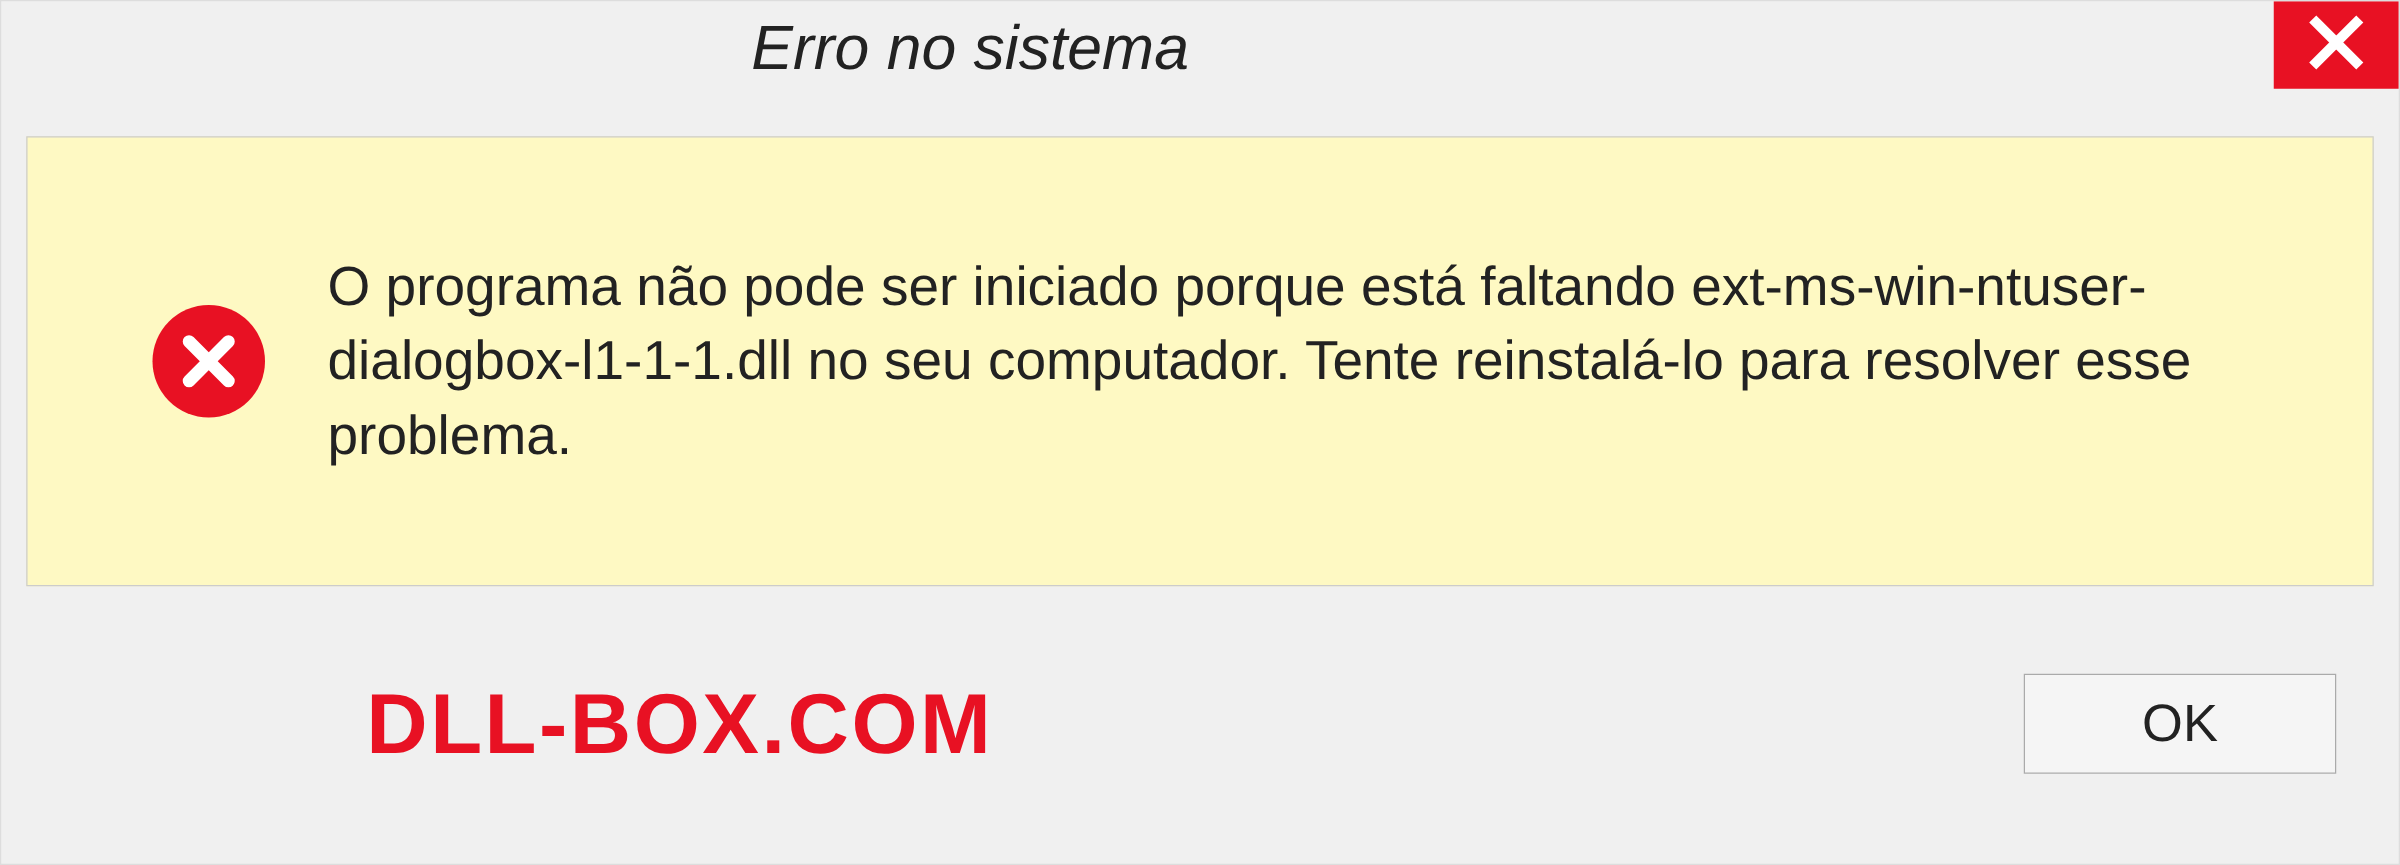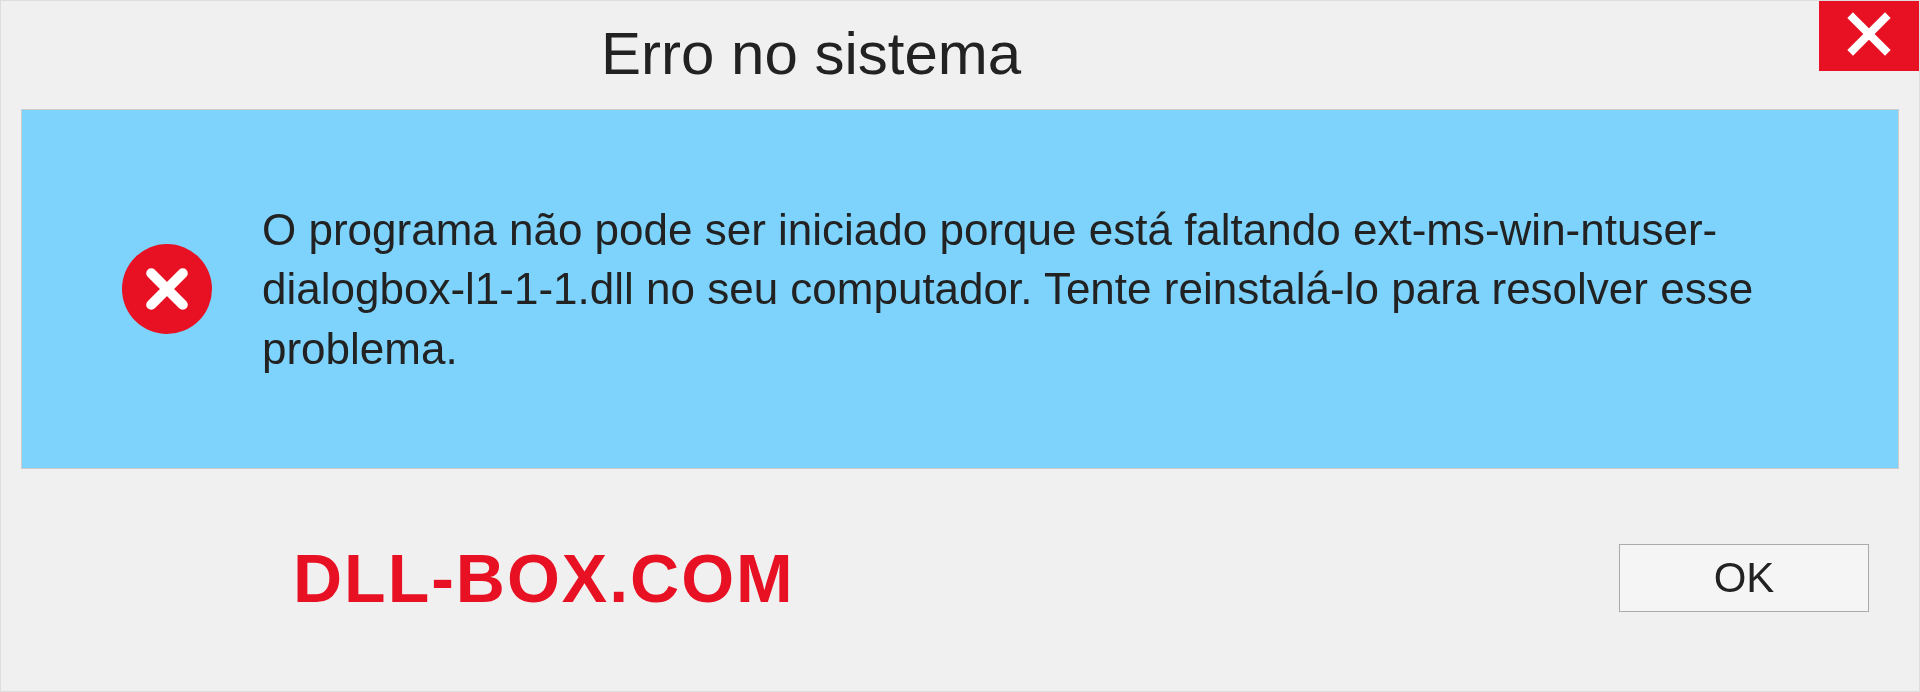--- a/index.html
+++ b/index.html
@@ -17,42 +17,43 @@
       border: 1px solid #ddd;
     }
     .title-bar {
       display: flex;
       align-items: flex-start;
       justify-content: space-between;
       padding-left: 600px;
       height: 100px;
     }
     .title-text {
-      font-size: 60px;
+      font-size: 50px;
       font-weight: 400;
       color: #222;
-      padding-top: 18px;
+      padding-top: 8px;
+      font-style: italic;
     }
     .close-btn {
       width: 100px;
       height: 70px;
       background: #e81123;
       display: flex;
       align-items: center;
       justify-content: center;
       cursor: pointer;
     }
     .close-btn svg {
       width: 48px;
       height: 48px;
     }
     .content-panel {
       margin: 8px 20px 0 20px;
       border: 1px solid #ccc;
-      background: #7dd3fc;
+      background: #fef9c3;
       height: 360px;
       display: flex;
       align-items: center;
       padding-left: 100px;
       padding-right: 80px;
     }
     .error-icon {
       flex-shrink: 0;
       width: 90px;
       height: 90px;
@@ -86,21 +87,21 @@
     }
     .watermark {
       font-size: 68px;
       font-weight: 900;
       color: #e81123;
       letter-spacing: 2px;
       font-family: Arial Black, Arial, sans-serif;
     }
     .ok-button {
       width: 250px;
-      height: 68px;
+      height: 80px;
       border: 1px solid #aaa;
       background: #f5f5f5;
       font-size: 42px;
       color: #222;
       display: flex;
       align-items: center;
       justify-content: center;
       cursor: pointer;
     }
   </style>

